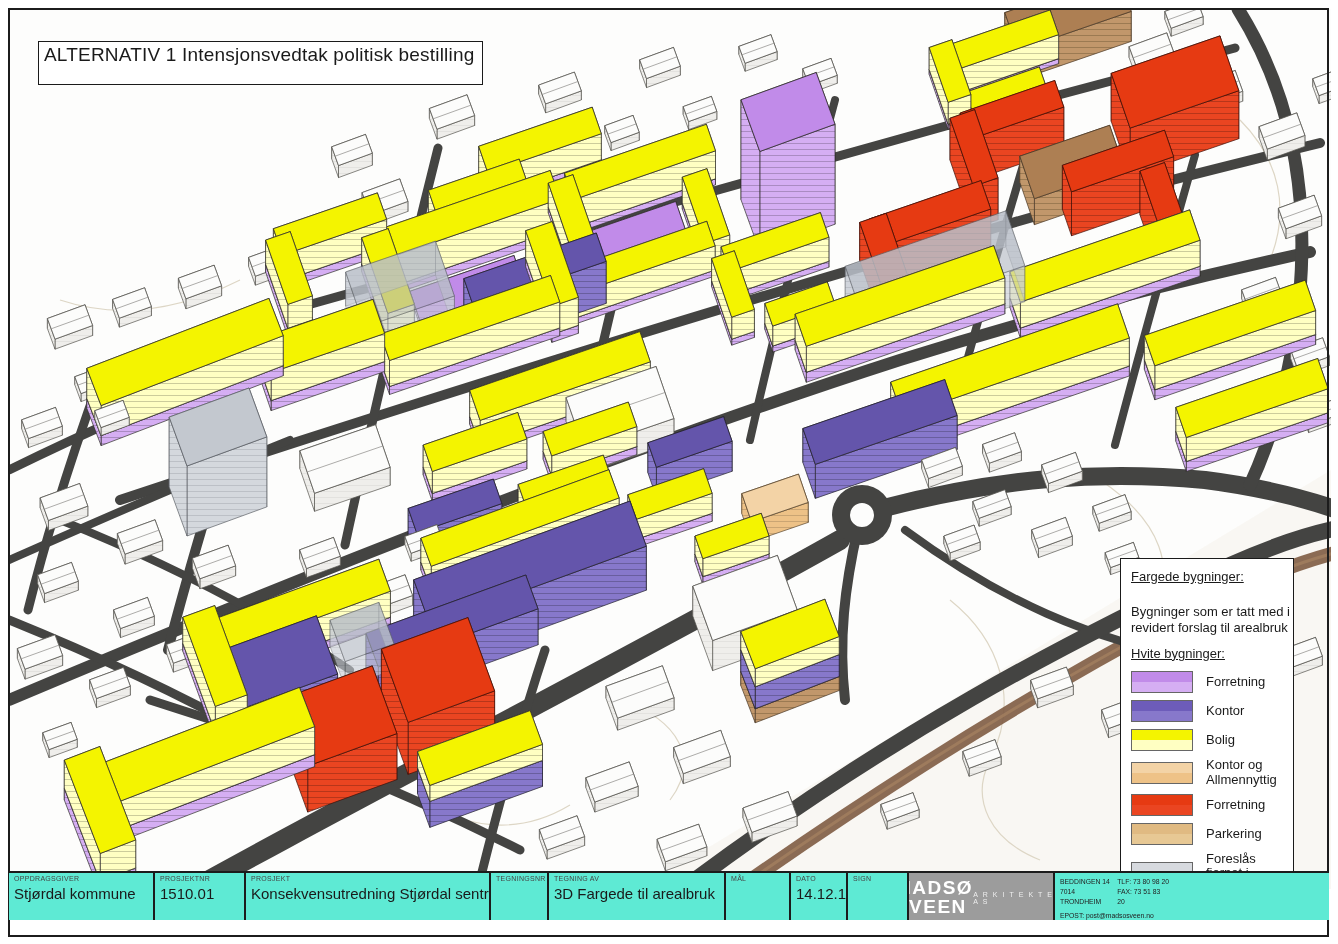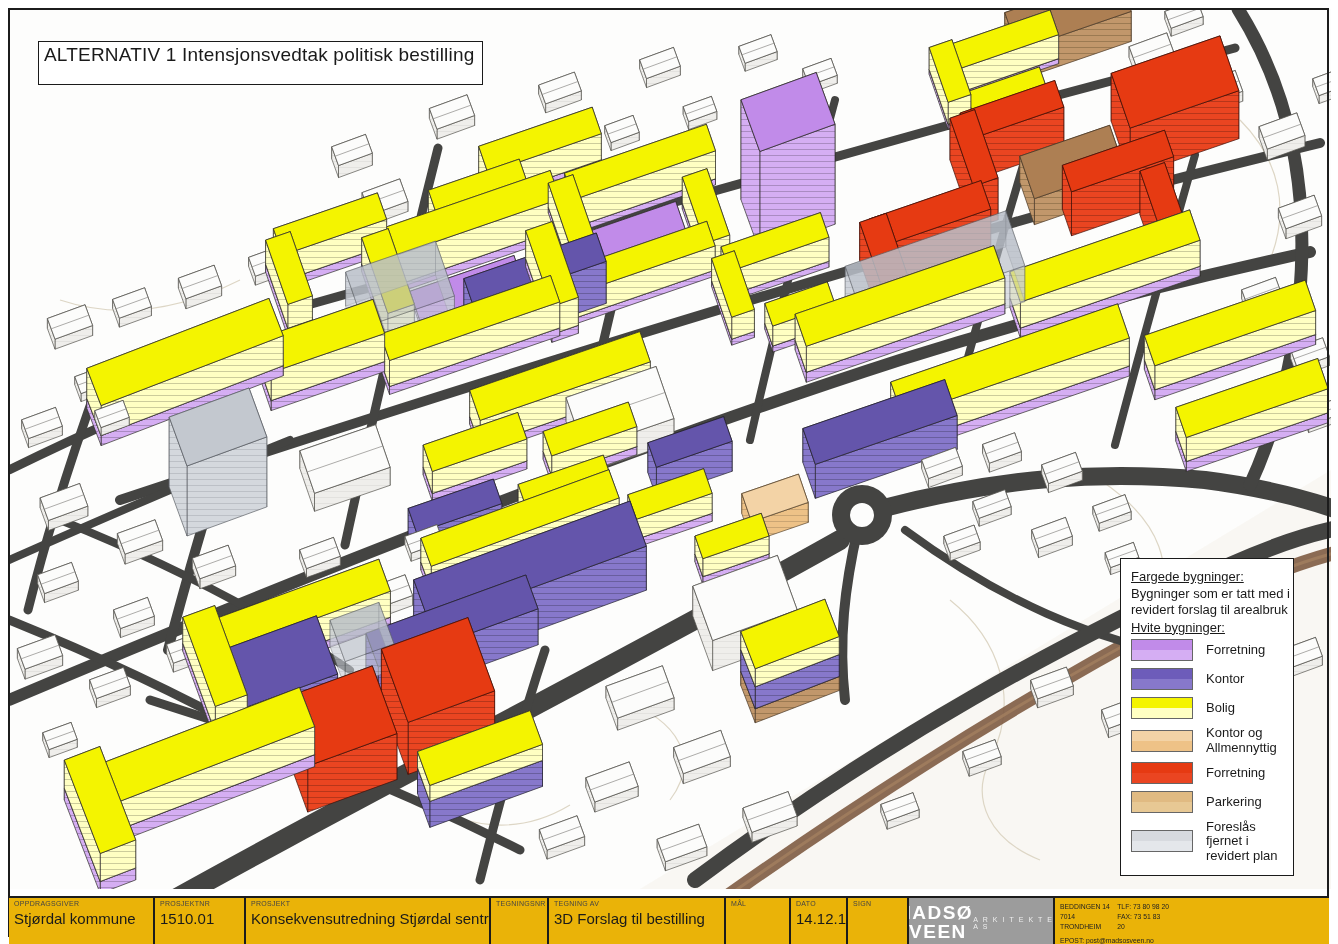--- a/index.html
+++ b/index.html
@@ -9,29 +9,29 @@
   .frame{position:absolute;left:8px;top:8px;width:1321px;height:929px;
          border:2px solid #1c1c1c;box-sizing:border-box;pointer-events:none;z-index:5;}
   #map{position:absolute;left:9px;top:9px;z-index:1;}
   .title-box{position:absolute;left:38px;top:41px;z-index:4;background:#ffffff;
              border:1px solid #1a1a1a;padding:2px 8px 18px 5px;font-size:19px;letter-spacing:.2px;}
   
   .legend{position:absolute;left:1120px;top:558px;width:174px;height:318px;z-index:4;
           background:#ffffff;border:1px solid #1a1a1a;padding:8px 0 6px 10px;box-sizing:border-box;
           font-size:13px;line-height:1.22;}
   .lg-h{text-decoration:underline;margin-top:2px;}
-  .lg-h.second{margin-top:2px;}
-  .lg-d{margin-top:1px;}
-  #lg-items{margin-top:4px;}
+  .lg-h.second{margin-top:10px;}
+  .lg-d{margin-top:19px;}
+  #lg-items{margin-top:10px;}
   .lg-item{display:flex;align-items:center;margin-bottom:7px;}
   .lg-sw{width:62px;height:22px;border:1px solid #666;box-sizing:border-box;flex:0 0 auto;margin-right:13px;}
   .lg-lab{font-size:13px;line-height:1.1;}
   
-  .tblock{position:absolute;left:9px;top:896px;width:1320px;height:49px;z-index:6;
-          background:#eab308;border-top:2px solid #1c1c1c;box-sizing:border-box;display:flex;}
+  .tblock{position:absolute;left:9px;top:871px;width:1320px;height:49px;z-index:6;
+          background:#5eead4;border-top:2px solid #1c1c1c;box-sizing:border-box;display:flex;}
   .tb-cell{border-right:2px solid #1c1c1c;box-sizing:border-box;padding:2px 4px 0 5px;overflow:hidden;}
   .tb-cell:last-child{border-right:none;}
   .tb-label{font-size:7px;color:#444;letter-spacing:.3px;white-space:nowrap;}
   .tb-value{font-size:15px;margin-top:3px;white-space:nowrap;}
   .tb-logo{background:#9c9c9c;display:flex;flex-direction:row;justify-content:center;
            align-items:center;padding:0;color:#ffffff;}
   .tb-logo .nm{font-size:19px;font-weight:bold;letter-spacing:1.5px;line-height:1;}
   .tb-logo .sub{font-size:7px;letter-spacing:5px;color:#efefef;margin-top:3px;}
   .tb-addr{font-size:6.8px;line-height:1.5;padding-top:4px;color:#222;}
   .tb-addr .row{display:flex;justify-content:space-between;}
@@ -1076,21 +1076,21 @@
       <div class="tb-cell" style="width: 245px;">
         <div class="tb-label">PROSJEKT</div>
         <div class="tb-value">Konsekvensutredning Stjørdal sentrum</div>
       </div>
       <div class="tb-cell" style="width: 58px;">
         <div class="tb-label">TEGNINGSNR</div>
         <div class="tb-value"></div>
       </div>
       <div class="tb-cell" style="width: 177px;">
         <div class="tb-label">TEGNING AV</div>
-        <div class="tb-value">3D Forslag til bestilling</div>
+        <div class="tb-value">3D Fargede til arealbruk</div>
       </div>
       <div class="tb-cell" style="width: 65px;">
         <div class="tb-label">MÅL</div>
         <div class="tb-value"></div>
       </div>
       <div class="tb-cell" style="width: 57px;">
         <div class="tb-label">DATO</div>
         <div class="tb-value">14.12.15</div>
       </div>
       <div class="tb-cell" style="width: 61px;">

